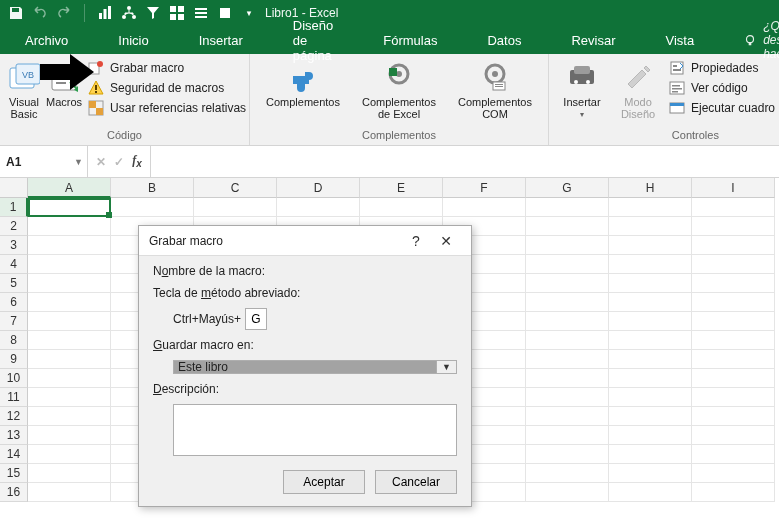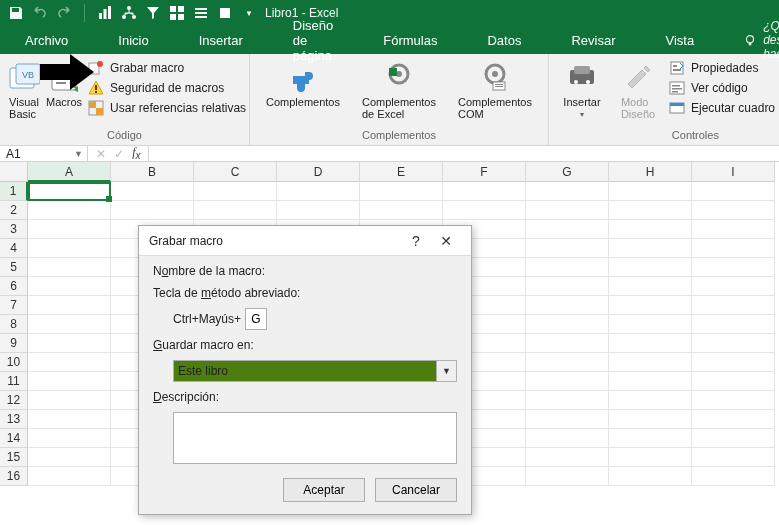--- a/index.html
+++ b/index.html
@@ -16,33 +16,33 @@
   .tabs { height: 28px; background: #0f7238; display:flex; align-items:stretch; color:#fff; }
   .tab { padding: 0 25px; display:flex; align-items:center; font-size:13px; cursor:pointer; }
   .tab.active { background:#1e8449; }
   .tellme { margin-left:auto; display:flex; align-items:center; gap:6px; padding:0 24px; opacity:0.9; font-style:italic; }
 
   
   .ribbon { height: 92px; background:#f1f1f1; border-bottom:1px solid #d4d4d4; display:flex; }
   .group { border-right:1px solid #d8d8d8; padding:4px 8px 0 8px; display:flex; flex-direction:column; position:relative; }
   .group-body { flex:1; display:flex; align-items:flex-start; gap:6px; }
   .group-label { text-align:center; font-size:11px; color:#666; padding:2px 0 4px 0; }
-  .bigbtn { width:50px; display:flex; flex-direction:column; align-items:center; text-align:left; font-size:11px; gap:2px; padding-top:4px; cursor:pointer;}
+  .bigbtn { width:50px; display:flex; flex-direction:column; align-items:center; text-align:center; font-size:11px; gap:2px; padding-top:4px; cursor:pointer;}
   .bigbtn .bico { width:32px; height:32px; }
   .smallbtns { display:flex; flex-direction:column; gap:4px; padding-top:2px;}
   .smallbtn { display:flex; align-items:center; gap:6px; font-size:12px; color:#222; cursor:pointer; white-space:nowrap;}
   .smallbtn .sico { width:16px; height:16px; flex:0 0 16px; }
   .disabled { color:#a0a0a0; }
   .disabled svg * { stroke:#b8b8b8 !important; fill:#d0d0d0 !important; }
 
   
   .anno-arrow { position:absolute; left:40px; top:52px; z-index:50; pointer-events:none;}
 
   
-  .fx-row { height:16px; border-bottom:1px solid #d4d4d4; display:flex; align-items:stretch; background:#fff; }
+  .fx-row { height:32px; border-bottom:1px solid #d4d4d4; display:flex; align-items:stretch; background:#fff;font-weight:bold; }
   .namebox { width:88px; border-right:1px solid #d4d4d4; display:flex; align-items:center; padding:0 6px; font-size:12px; position:relative;}
   .namebox .dd { position:absolute; right:4px; color:#777; font-size:9px;}
   .fx-icons { display:flex; align-items:center; gap:8px; padding:0 8px; border-right:1px solid #d4d4d4; color:#bbb; }
   .fx-icons .on { color:#444; font-style:italic; font-family: "Times New Roman", serif;}
   .formulabar { flex:1; padding:0 6px; display:flex; align-items:center;}
 
   
   .sheet { position:relative; height: calc(525px - 26px - 28px - 92px - 24px); overflow:hidden; }
   .corner { position:absolute; left:0; top:0; width:28px; height:20px; background:#f3f3f3; border-right:1px solid #ccc; border-bottom:1px solid #ccc;}
   .colhead { position:absolute; top:0; left:28px; right:0; height:20px; display:flex; }
@@ -61,21 +61,21 @@
   .dialog { position:absolute; left:138px; top:225px; width:334px; background:#f0f0f0; border:1px solid #a9a9a9; box-shadow: 2px 2px 8px rgba(0,0,0,0.25); z-index:100; }
   .dlg-title { height:30px; display:flex; align-items:center; padding:0 10px; font-size:12px; background:#fff; border-bottom:1px solid #ddd;}
   .dlg-title .spacer { flex:1; }
   .dlg-title .tbtn { width:30px; text-align:center; font-size:14px; cursor:pointer; color:#333;}
   .dlg-body { padding:8px 14px 12px 14px; display:flex; flex-direction:column; gap:8px; }
   .dlg-label { font-size:12px; }
   .dlg-label u { text-decoration:underline; }
   .dlg-input { width: calc(100% - 20px); margin-left:20px; height:22px; border:1px solid #aeaeae; background:#fff; padding:0 6px; font-size:12px;}
   .shortcut-row { margin-left:20px; display:flex; align-items:center; gap:4px; font-size:12px;}
   .shortcut-row input { width:22px; height:22px; text-align:center; border:1px solid #aeaeae; background:#fff; font-size:12px;}
-  .dlg-select { width: calc(100% - 20px); margin-left:20px; height:22px; border:1px solid #aeaeae; background:#4d7c0f; padding:0 4px; font-size:12px; display:flex; align-items:center; position:relative;}
+  .dlg-select { width: calc(100% - 20px); margin-left:20px; height:14px; border:1px solid #aeaeae; background:#a3a3a3; padding:0 4px; font-size:12px; display:flex; align-items:center; position:relative;}
   .dlg-select .dd { position:absolute; right:0; top:0; width:20px; height:100%; border-left:1px solid #aeaeae; background:#efefef; display:flex; align-items:center; justify-content:center; font-size:9px; color:#333;}
   .dlg-textarea { width: calc(100% - 20px); margin-left:20px; height:52px; border:1px solid #aeaeae; background:#fff; resize:none; font-size:12px; padding:4px;}
   .dlg-buttons { display:flex; justify-content:flex-end; gap:10px; padding-top:6px;}
   .dlg-buttons button { width:82px; height:24px; border:1px solid #adadad; background:#e9e9e9; font-size:12px; cursor:pointer;}
 
   svg { display:block; }
 </style>
 </head>
 <body>
 

